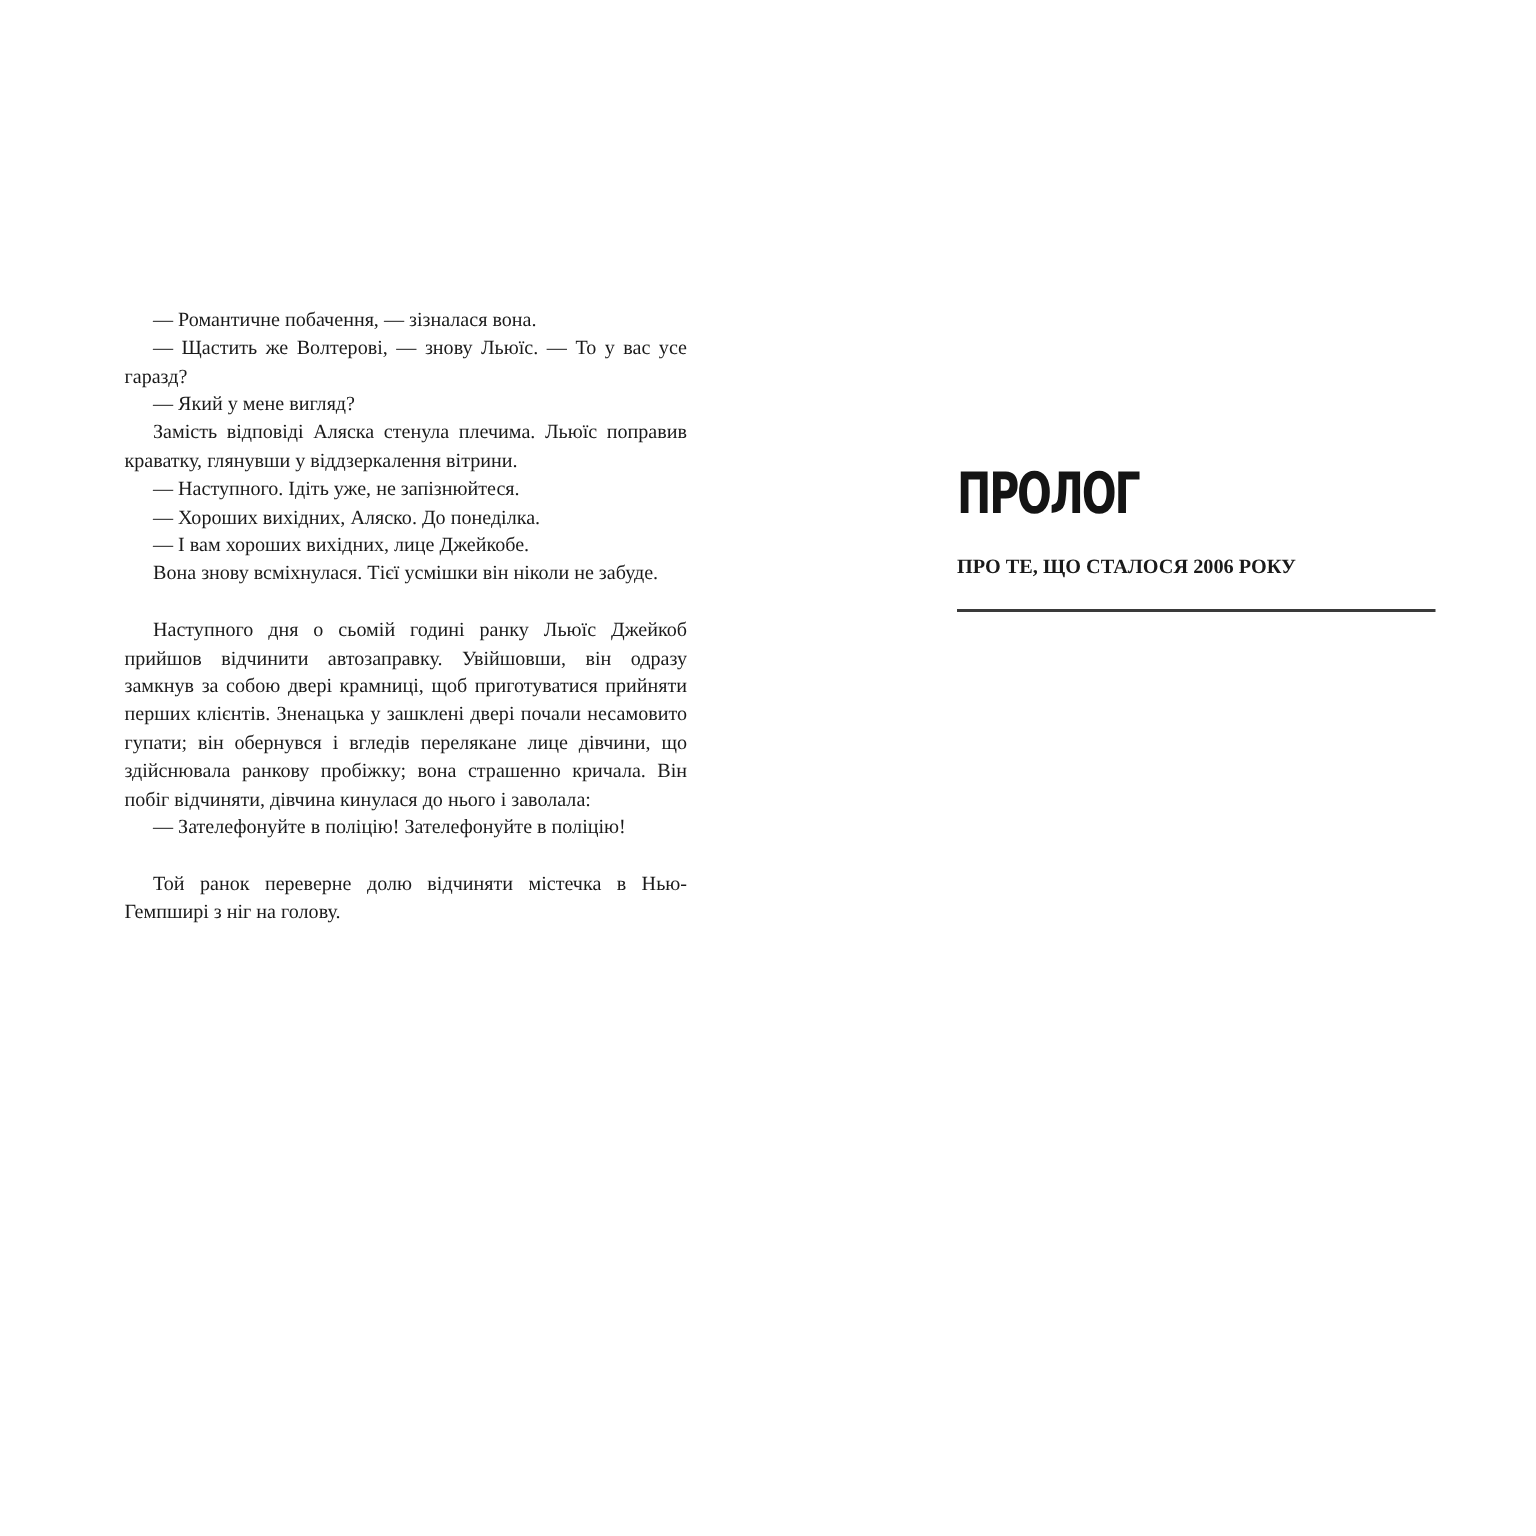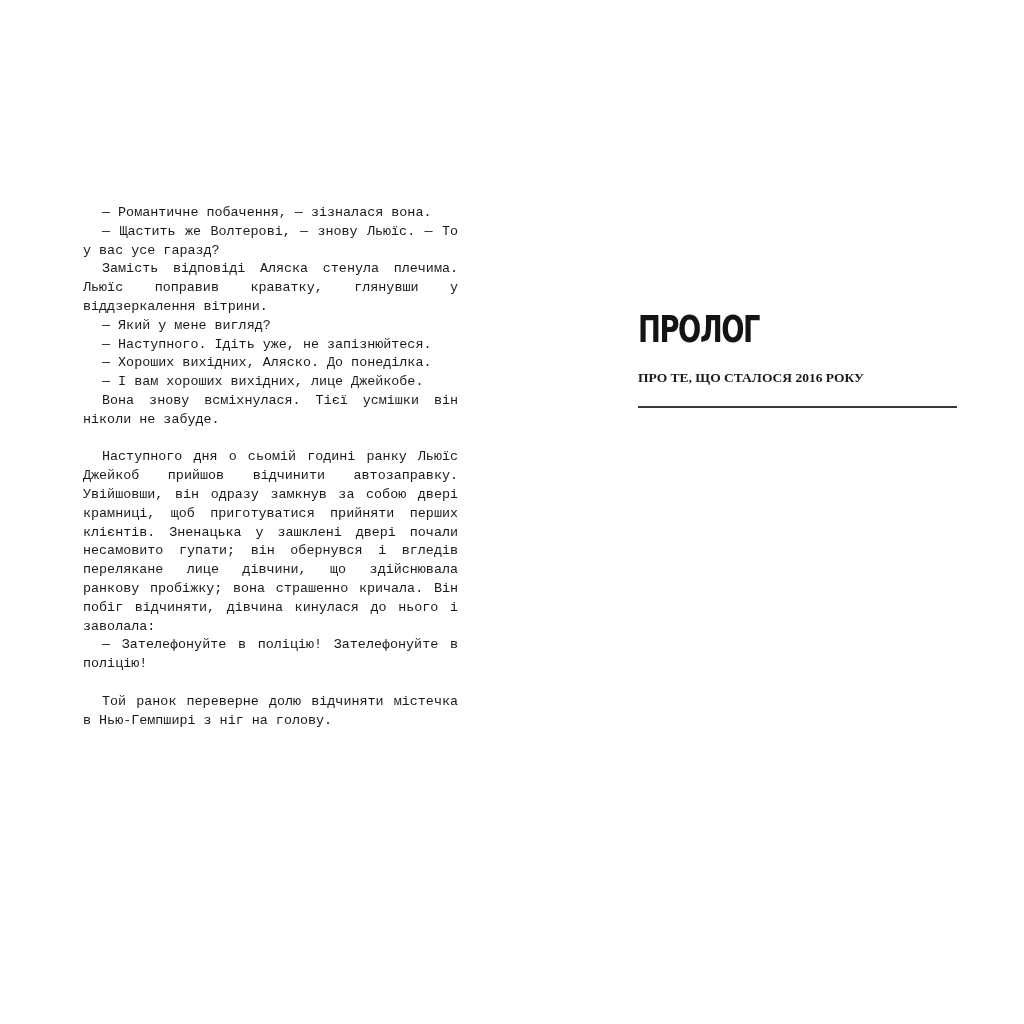--- a/index.html
+++ b/index.html
@@ -12,21 +12,21 @@
       height: 1024px;
       position: relative;
       overflow: hidden;
       color: #1a1a1a;
     }
     .page-left {
       position: absolute;
       left: 83px;
       top: 204px;
       width: 375px;
-      font-family: Liberation Mono, monospace;
+      font-family: Liberation Serif, serif;
       font-size: 13.4px;
       line-height: 18.8px;
       text-align: justify;
     }
     .para {
       margin: 0;
       text-indent: 19px;
       text-align: justify;
       text-align-last: left;
     }
@@ -67,28 +67,28 @@
       height: 0;
       border-top: 2px solid #3a3a3a;
     }
   </style>
 </head>
 <body>
 
 <div class="page-left">
   <p class="para">— Романтичне побачення, — зізналася вона.</p>
   <p class="para">— Щастить же Волтерові, — знову Льюїс. — То у вас усе гаразд?</p>
+  <p class="para">— Який у мене вигляд?</p>
   <p class="para">Замість відповіді Аляска стенула плечима. Льюїс поправив краватку, глянувши у віддзеркалення вітрини.</p>
-  <p class="para">— Який у мене вигляд?</p>
   <p class="para">— Наступного. Ідіть уже, не запізнюйтеся.</p>
   <p class="para">— Хороших вихідних, Аляско. До понеділка.</p>
   <p class="para">— І вам хороших вихідних, лице Джейкобе.</p>
   <p class="para">Вона знову всміхнулася. Тієї усмішки він ніколи не забуде.</p>
   <p class="para gap">Наступного дня о сьомій годині ранку Льюїс Джейкоб прийшов відчинити автозаправку. Увійшовши, він одразу замкнув за собою двері крамниці, щоб приготуватися прийняти перших клієнтів. Зненацька у зашклені двері почали несамовито гупати; він обернувся і вгледів перелякане лице дівчини, що здійснювала ранкову пробіжку; вона страшенно кричала. Він побіг відчиняти, дівчина кинулася до нього і заволала:</p>
   <p class="para">— Зателефонуйте в поліцію! Зателефонуйте в поліцію!</p>
   <p class="para gap">Той ранок переверне долю відчиняти містечка в Нью-Гемпширі з ніг на голову.</p>
 </div>
 
 <div class="page-right">
   <h1 class="chapter-title">ПРОЛОГ</h1>
-  <div class="chapter-subtitle">ПРО ТЕ, ЩО СТАЛОСЯ 2016 РОКУ</div>
+  <div class="chapter-subtitle">ПРО ТЕ, ЩО СТАЛОСЯ 2006 РОКУ</div>
   <div class="rule"></div>
 </div>
 
 </body></html>

